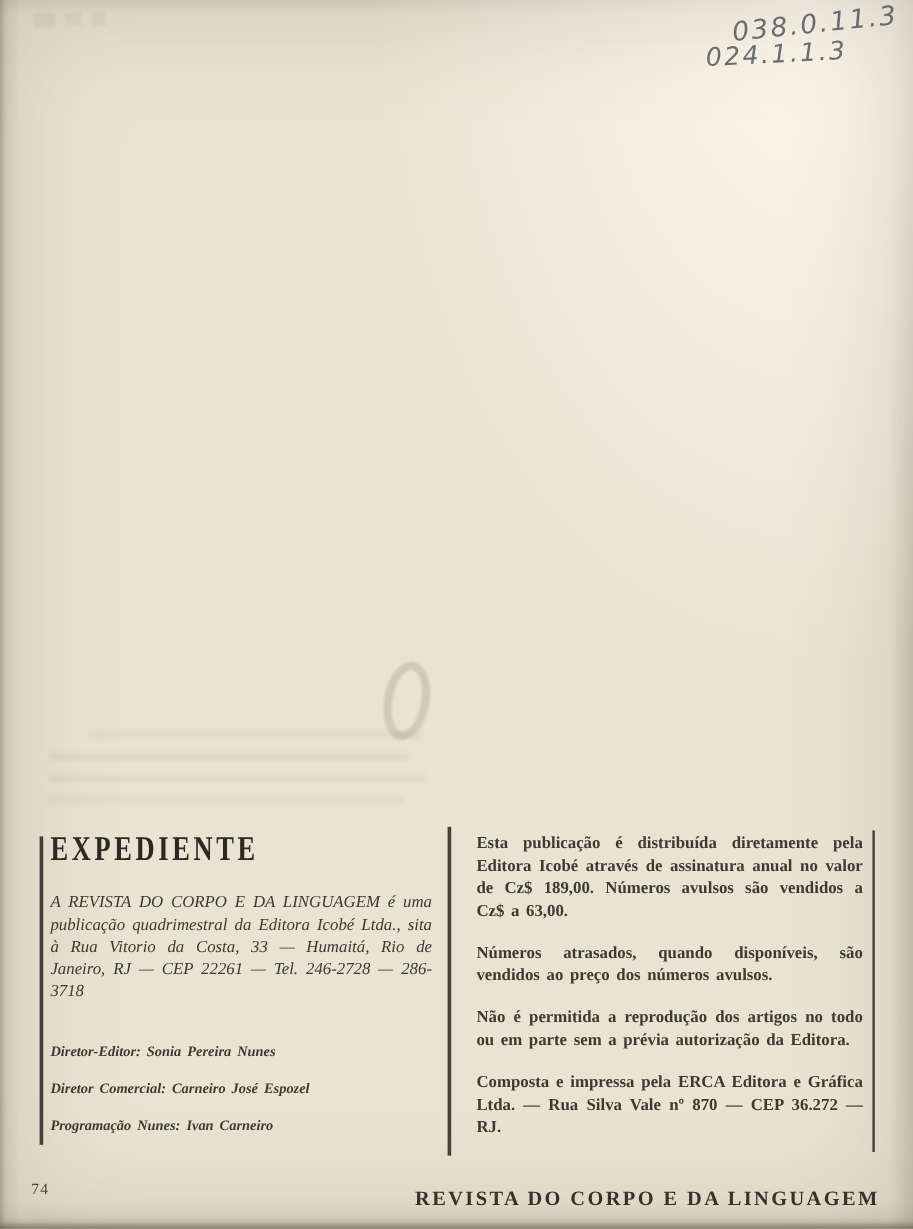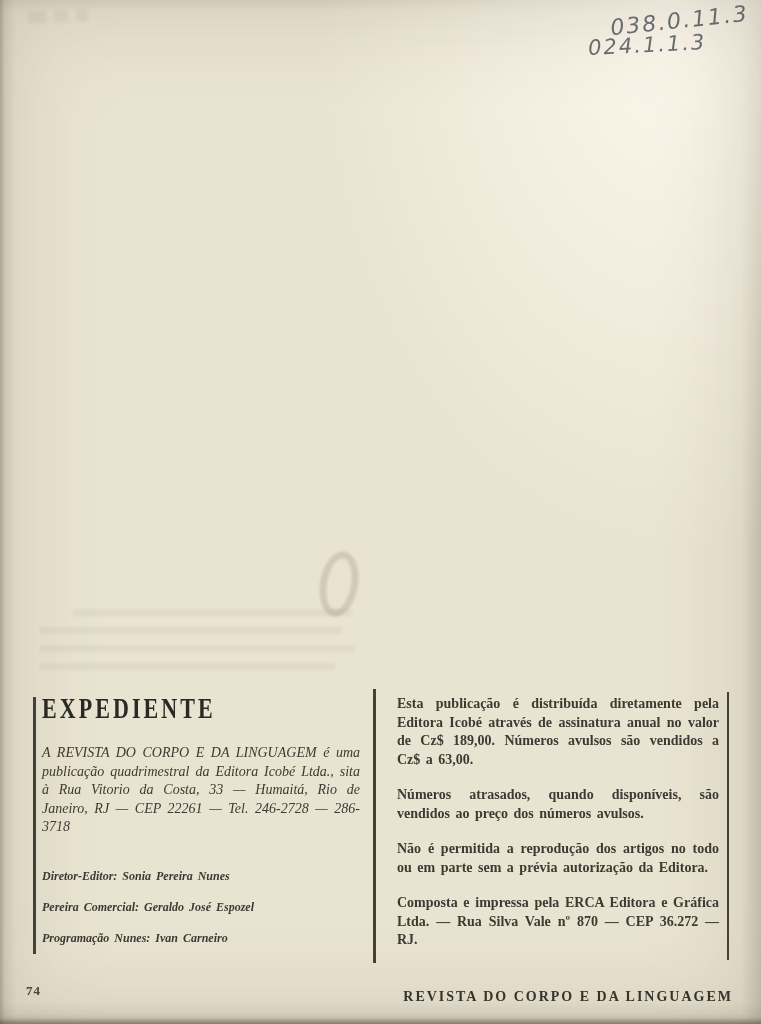--- a/index.html
+++ b/index.html
@@ -80,25 +80,25 @@
   
   .col-right{position:absolute;left:397px;top:695px;width:322px;}
   .col-right p{
     margin:0 0 17px 0;
     font-size:14px;line-height:18.5px;font-weight:bold;
     text-align:justify;word-spacing:2px;
   }
   
   .page-number{
     position:absolute;left:26px;top:983px;
-    font-size:13px;font-weight:bold;letter-spacing:1px;color:#4a463e;
+    font-size:13px;font-weight:normal;letter-spacing:1px;color:#4a463e;
   }
   .footer-title{
     position:absolute;right:28px;top:989px;
-    font-size:14px;font-weight:bold;letter-spacing:2px;color:#36332c;white-space:nowrap;
+    font-size:17px;font-weight:bold;letter-spacing:2px;color:#36332c;white-space:nowrap;
   }
   .bottom-edge{
     position:absolute;left:0;bottom:0;width:100%;height:6px;
     background:linear-gradient(0deg, rgba(80,73,56,.45), rgba(80,73,56,0));
   }
 </style>
 </head>
 <body>
 
 <div class="page">
@@ -119,21 +119,21 @@
   <div class="ink-zero"></div>
 
   <div class="rule rule-left"></div>
   <div class="rule rule-mid"></div>
   <div class="rule rule-right"></div>
 
   <div class="col-left">
     <h1 class="masthead-heading">EXPEDIENTE</h1>
     <p class="about">A REVISTA DO CORPO E DA LINGUAGEM é uma publicação quadrimestral da Editora Icobé Ltda., sita à Rua Vitorio da Costa, 33 — Humaitá, Rio de Janeiro, RJ — CEP 22261 — Tel. 246-2728 — 286-3718</p>
     <p class="credit credit-0">Diretor-Editor: Sonia Pereira Nunes</p>
-    <p class="credit credit-1">Pereira Comercial: Geraldo José Espozel</p>
+    <p class="credit credit-1">Diretor Comercial: Carneiro José Espozel</p>
     <p class="credit credit-2">Programação Nunes: Ivan Carneiro</p>
   </div>
 
   <div class="col-right">
     <p>Esta publicação é distribuída diretamente pela Editora Icobé através de assinatura anual no valor de Cz$ 189,00. Números avulsos são vendidos a Cz$ a 63,00.</p>
     <p>Números atrasados, quando disponíveis, são vendidos ao preço dos números avulsos.</p>
     <p>Não é permitida a reprodução dos artigos no todo ou em parte sem a prévia autorização da Editora.</p>
     <p>Composta e impressa pela ERCA Editora e Gráfica Ltda. — Rua Silva Vale nº 870 — CEP 36.272 — RJ.</p>
   </div>
 

